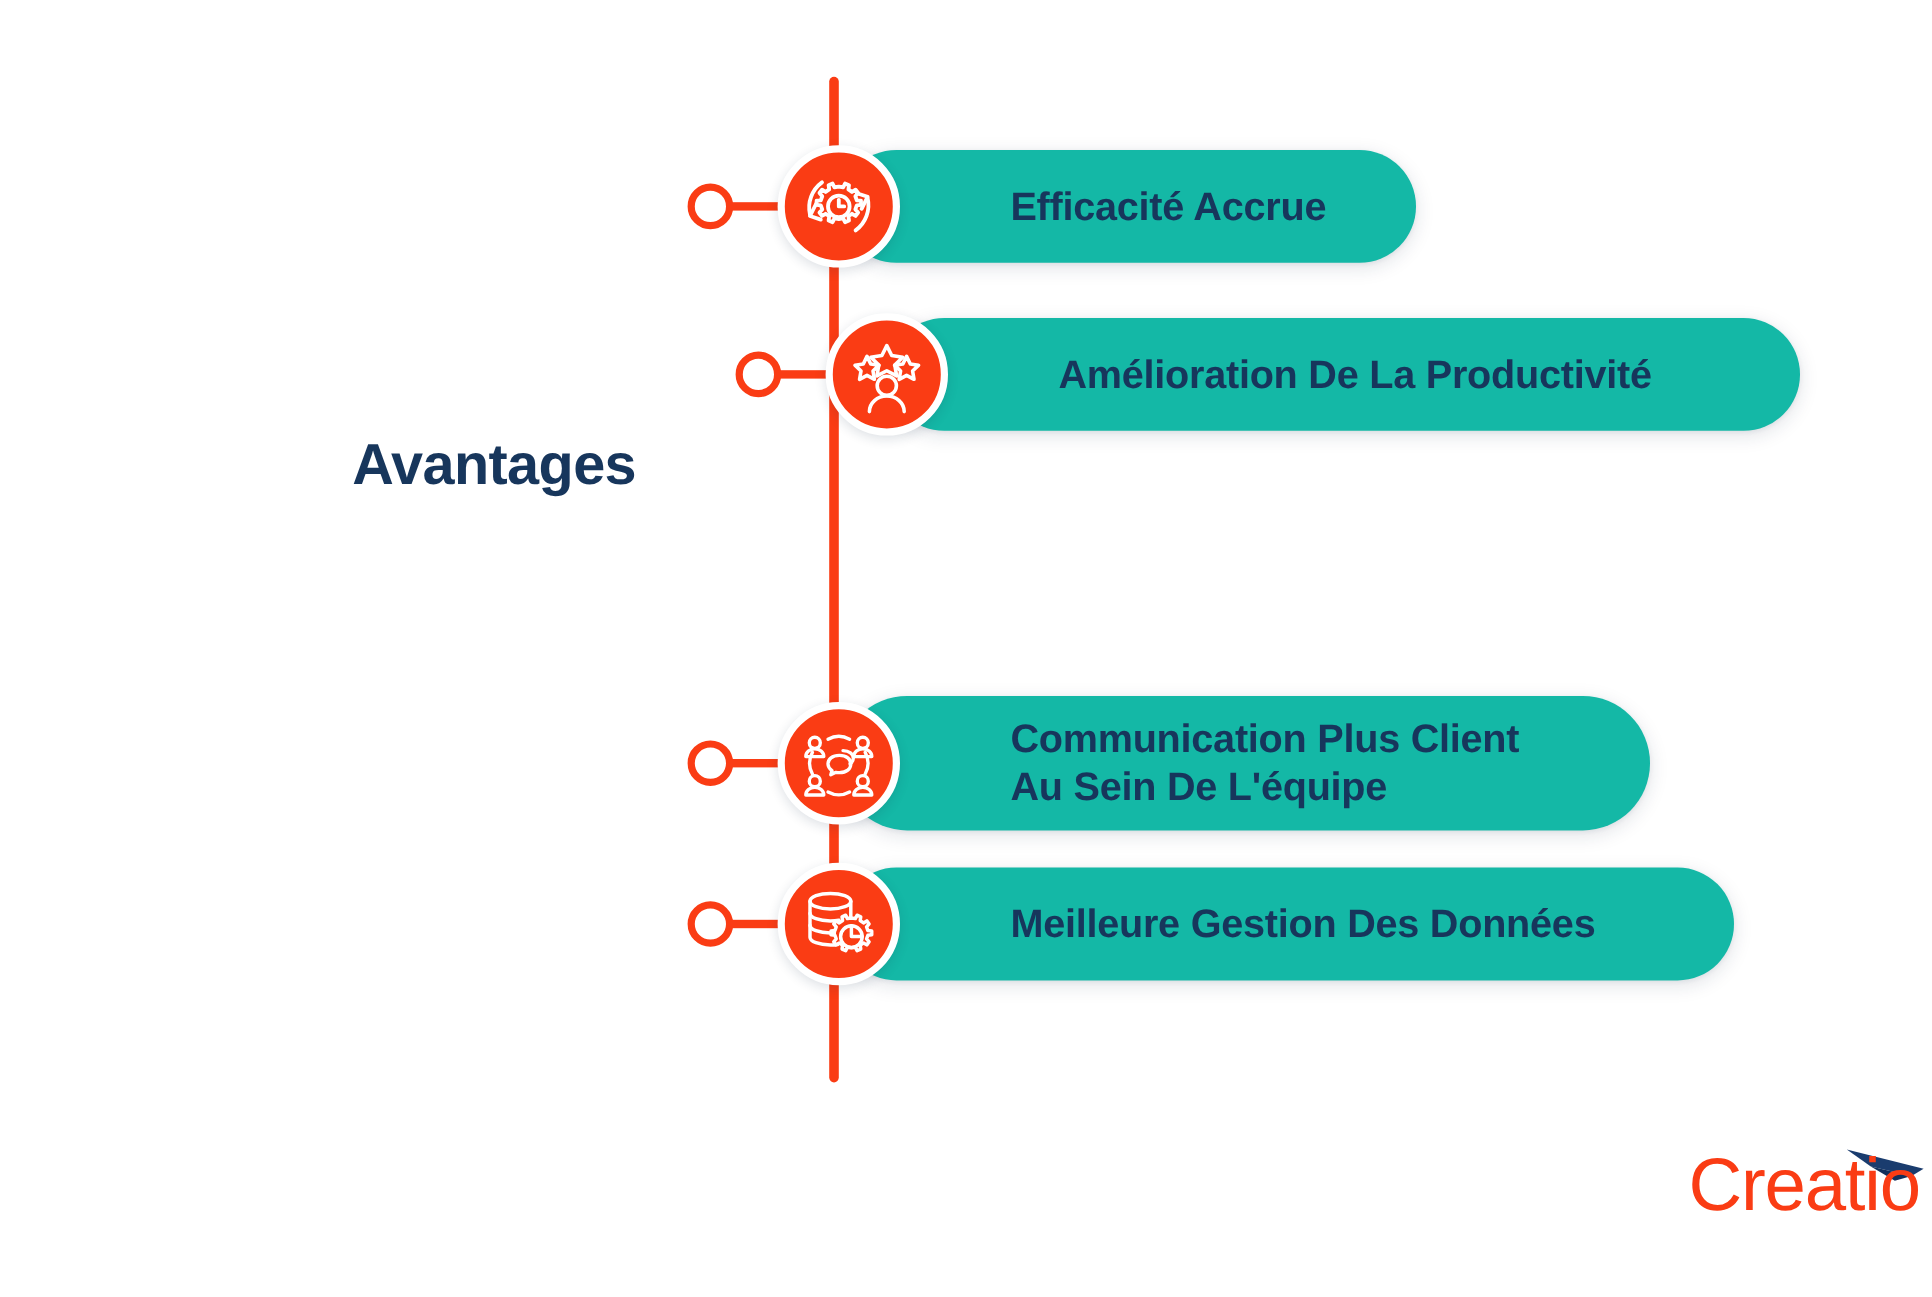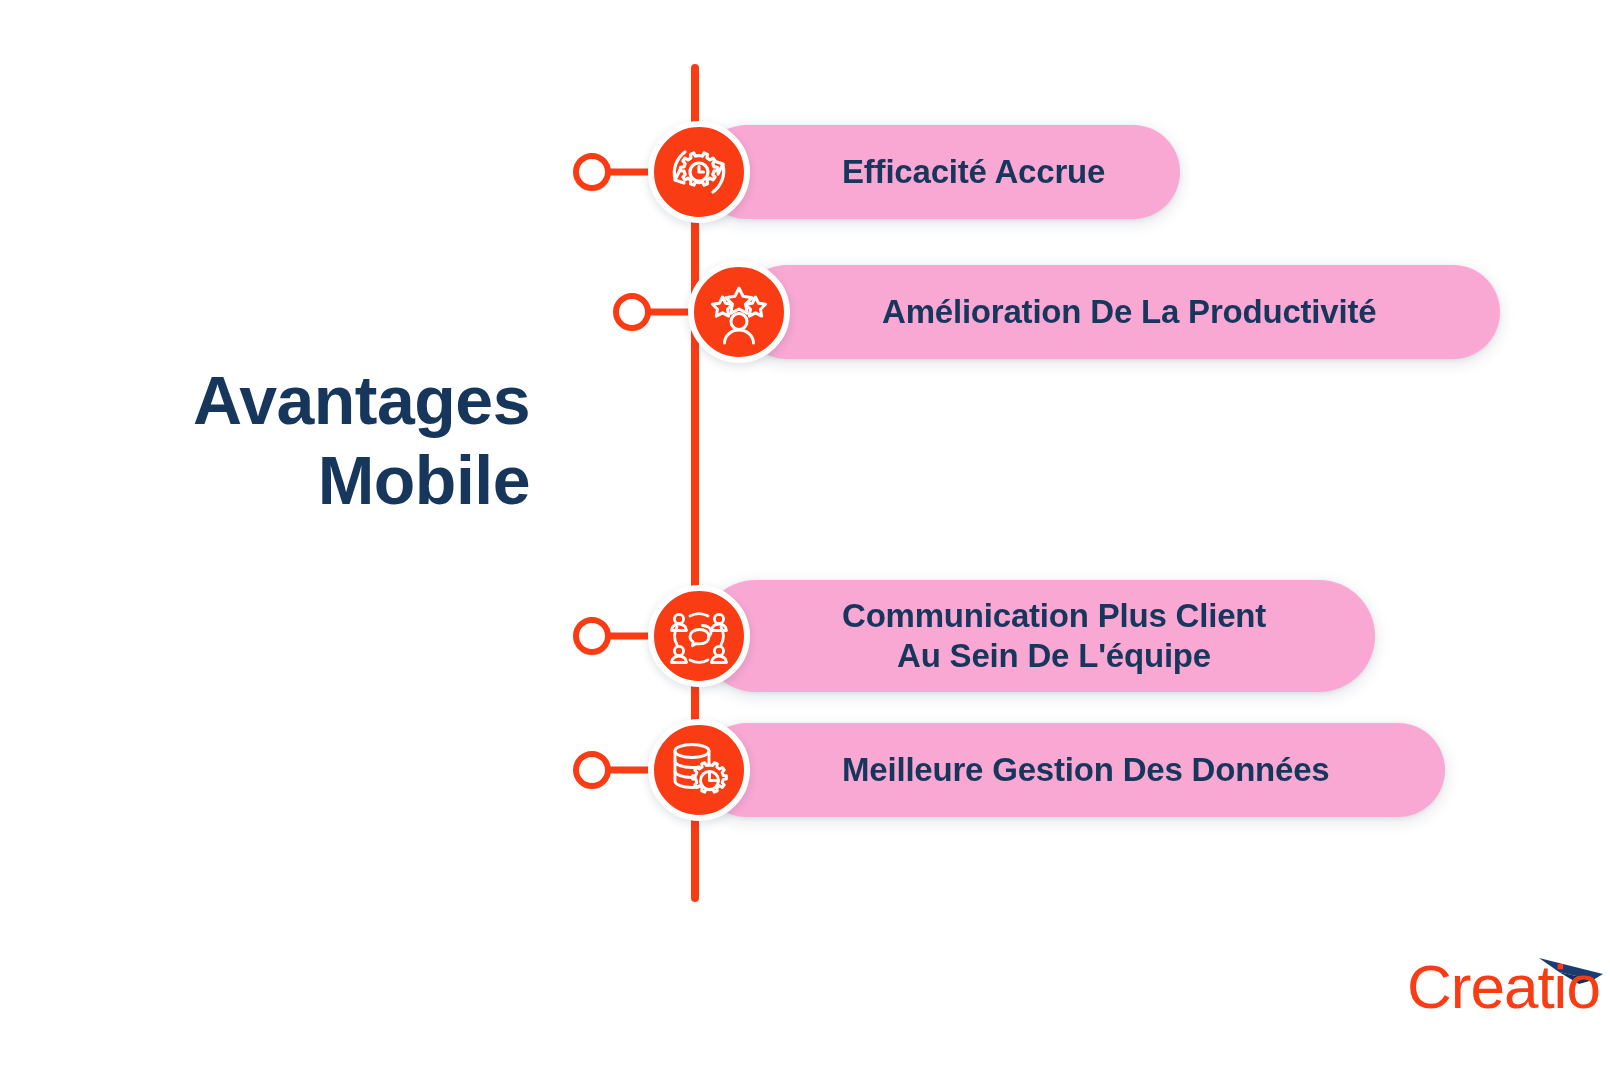--- a/index.html
+++ b/index.html
@@ -24,21 +24,21 @@
   }
 
   
   #page-title {
     position: absolute;
     left: 80px;
     top: 360px;
     width: 450px;
     text-align: right;
     color: #17365c;
-    font-size: 68px;
+    font-size: 48px;
     font-weight: 800;
     line-height: 1.18;
     letter-spacing: -0.5px;
   }
   #page-title .tline { display: block; white-space: nowrap; }
 
   
   #timeline-spine {
     position: absolute;
     left: 691px;
@@ -79,28 +79,27 @@
     height: 7px;
     background: #fa3c14;
   }
 
   .pill {
     position: absolute;
     left: 700px;
     top: 50%;
     transform: translateY(-50%);
     height: 94px;
-    background: #f9a8d4;
+    background: #14b8a6;
     border-radius: 47px;
     box-shadow: 0 4px 16px rgba(20, 40, 70, 0.13),
                 0 1px 4px rgba(20, 40, 70, 0.07);
     display: flex;
     align-items: center;
     box-sizing: border-box;
-    text-align: center;
   }
   .pill.tall {
     height: 112px;
     border-radius: 56px;
   }
 
   .pill-label {
     color: #17365c;
     font-size: 33px;
     font-weight: 800;
@@ -146,21 +145,20 @@
     letter-spacing: -1px;
   }
 </style>
 </head>
 <body>
 
 <div id="canvas">
 
   <div id="page-title">
     <span class="tline">Avantages</span>
-    <span class="tline">Mobile</span>
   </div>
 
   <div id="timeline-spine"></div>
 
   <div class="timeline-row" style="top:92px; width:1610px;">
     <div class="connector-dot"></div>
     <div class="connector-line"></div>
     <div class="pill" style="width:480px;">
       <div class="pill-label">Efficacité Accrue</div>
     </div>

